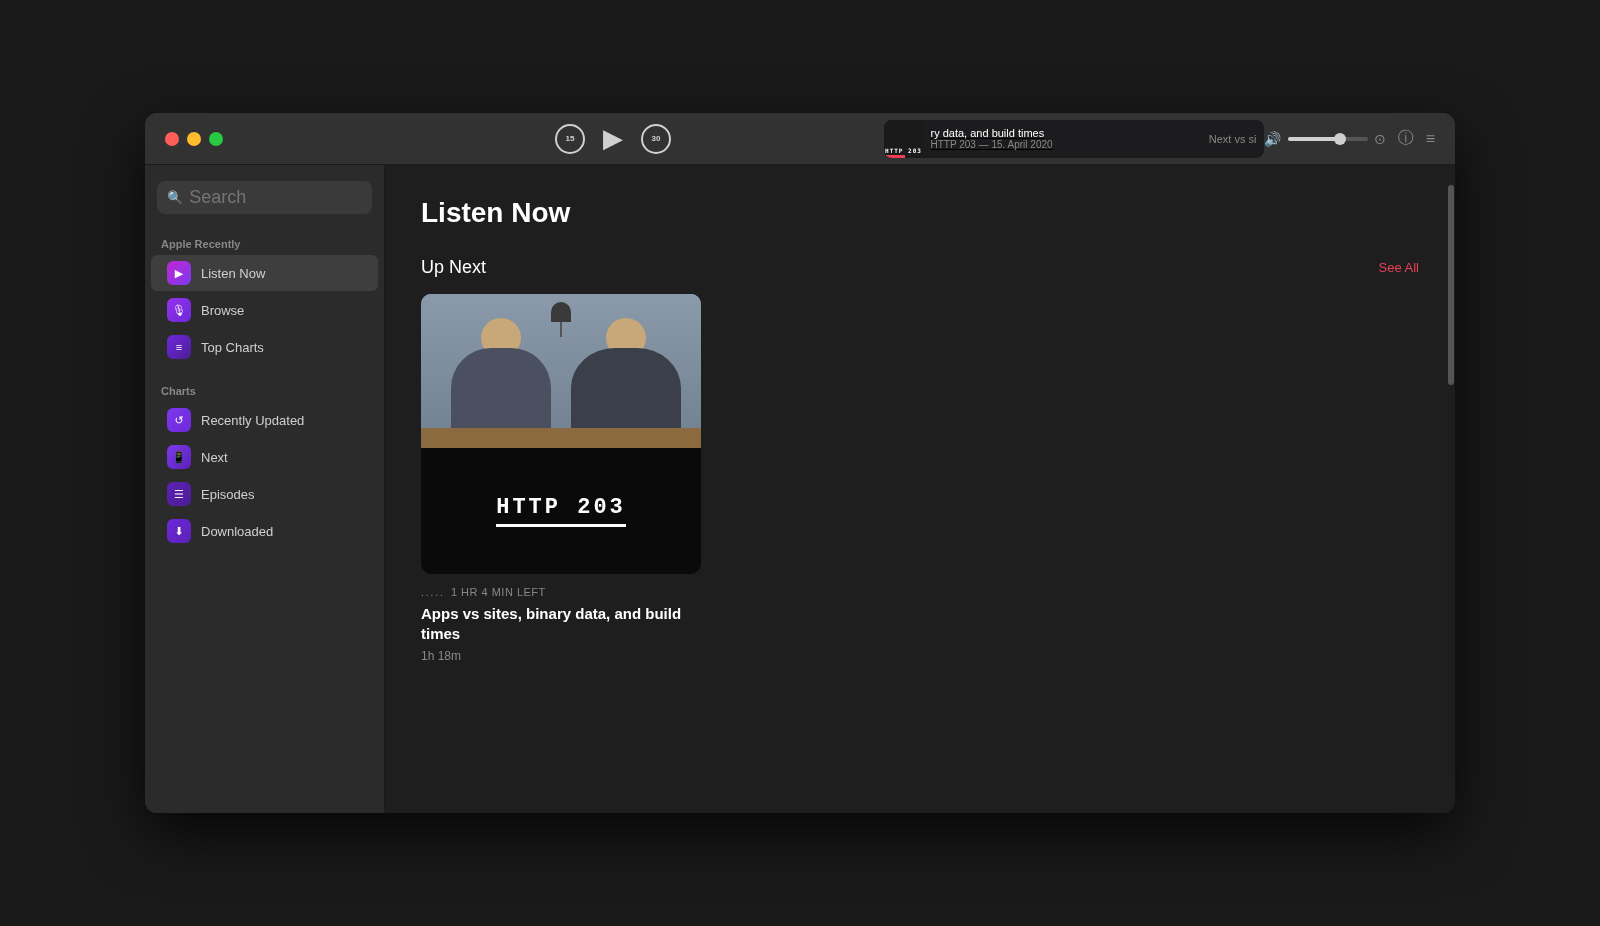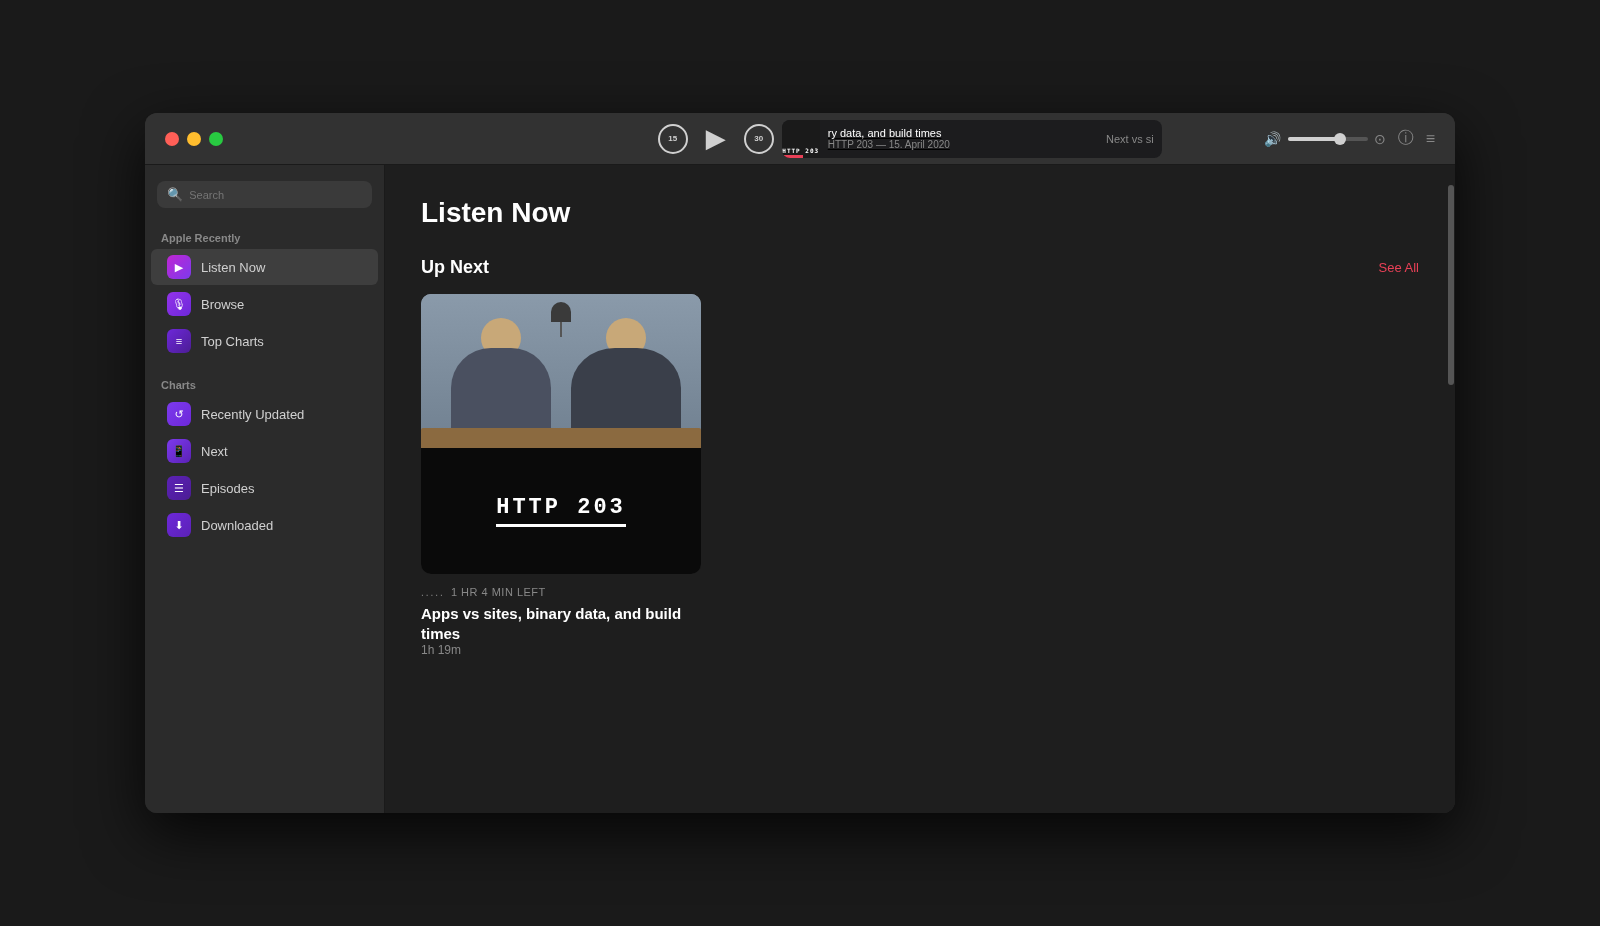--- a/index.html
+++ b/index.html
@@ -41,21 +41,21 @@
       height: 14px;
       border-radius: 50%;
     }
     .tl-red { background: #ff5f57; }
     .tl-yellow { background: #ffbd2e; }
     .tl-green { background: #28ca41; }
     .titlebar-center {
       flex: 1;
       display: flex;
       align-items: center;
-      justify-content: center;
+      justify-content: space-between;
       gap: 8px;
     }
     .playback-controls {
       display: flex;
       align-items: center;
       gap: 18px;
     }
     .ctrl-btn {
       color: #d0d0d0;
       font-size: 22px;
@@ -197,21 +197,21 @@
       align-items: center;
       padding: 6px 10px;
       gap: 6px;
     }
     .search-icon { color: #888; font-size: 13px; }
     .search-input {
       background: none;
       border: none;
       outline: none;
       color: #86efac;
-      font-size: 11px;
+      font-size: 18px;
       width: 100%;
     }
     .sidebar-section-label {
       font-size: 11px;
       font-weight: 600;
       color: #888;
       padding: 8px 16px 4px;
       text-transform: none;
     }
     .sidebar-item {
@@ -276,21 +276,21 @@
       margin-bottom: 28px;
     }
     .section-header {
       display: flex;
       align-items: center;
       justify-content: space-between;
       margin-bottom: 16px;
     }
     .section-title {
       font-size: 18px;
-      font-weight: 700;
+      font-weight: 400;
       color: #ffffff;
     }
     .see-all-btn {
       font-size: 13px;
       color: #e94057;
       cursor: pointer;
       background: none;
       border: none;
     }
     .episode-card {
@@ -329,20 +329,21 @@
       font-size: 11px;
       color: #888;
       font-weight: 500;
       text-transform: uppercase;
       letter-spacing: 0.5px;
     }
     .episode-title {
       font-size: 15px;
       font-weight: 600;
       color: #ffffff;
+      margin-bottom: 6px;
       line-height: 1.3;
     }
     .episode-desc {
       font-size: 12px;
       color: #888;
       line-height: 1.4;
       margin-bottom: 4px;
     }
     .episode-duration {
       font-size: 12px;
@@ -497,21 +498,21 @@
           <div style="height:45%;background:#0a0a0a;display:flex;align-items:center;justify-content:center;">
             <div class="http203-logo">HTTP 203</div>
           </div>
         </div>
 
         <div class="episode-meta">
           <span class="dots">.....</span>
           <span class="time-left">1 HR 4 MIN LEFT</span>
         </div>
         <div class="episode-title">Apps vs sites, binary data, and build times</div>
-        <div class="episode-duration">1h 19m</div>
+        <div class="episode-duration">1h 18m</div>
       </div>
 
       <div class="scrollbar-track">
         <div class="scrollbar-thumb"></div>
       </div>
     </div>
   </div>
 </div>
 
 </body></html>

